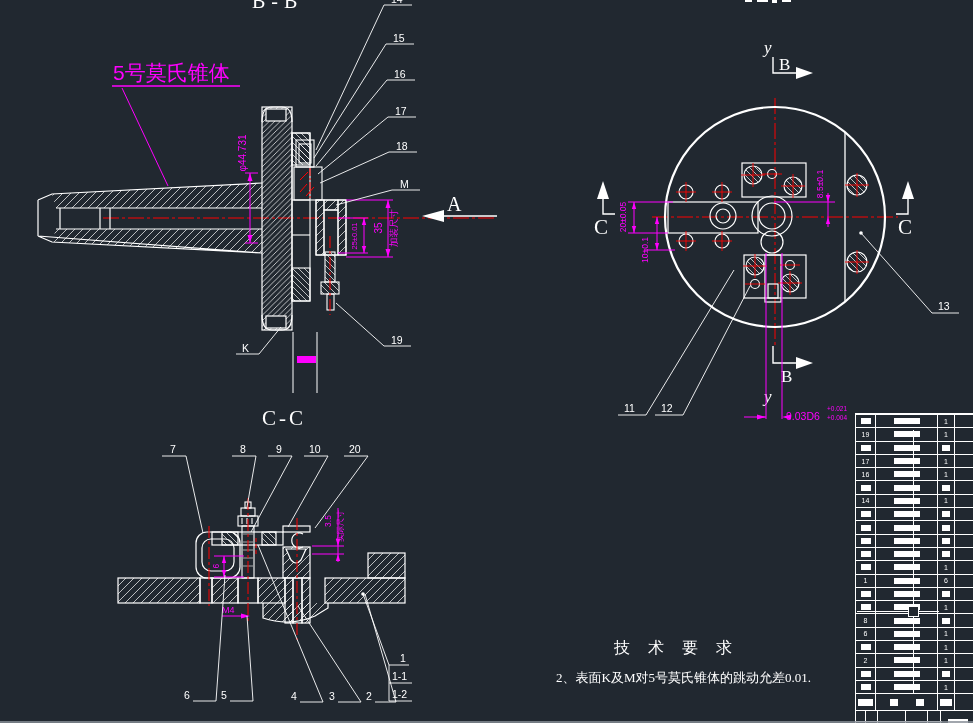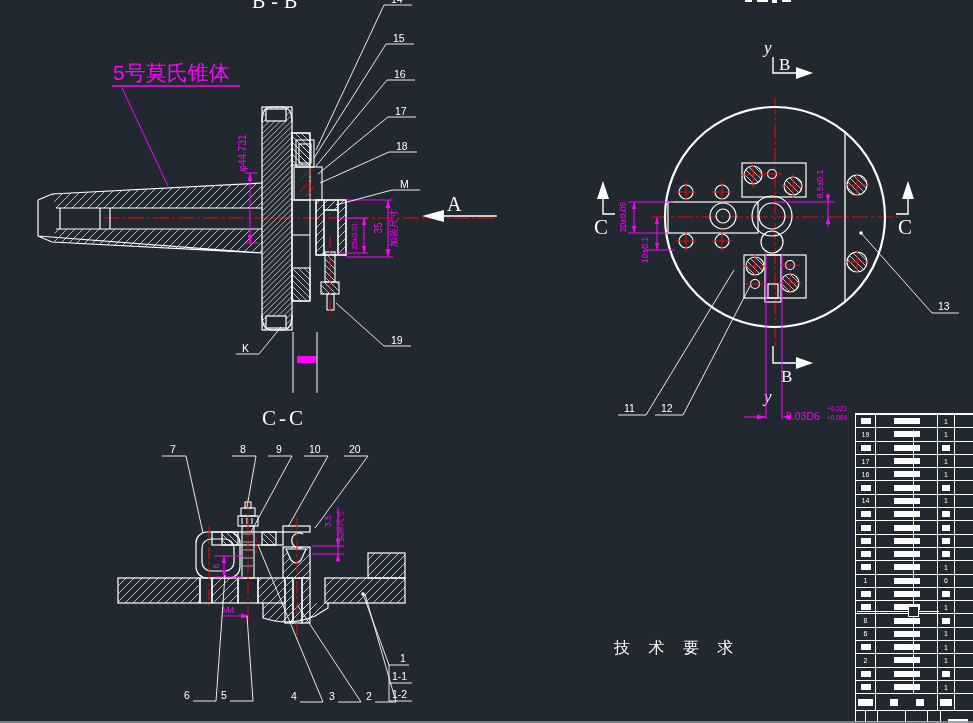--- a/index.html
+++ b/index.html
@@ -3,21 +3,21 @@
 <meta charset="utf-8">
 <style>
   html,body{margin:0;padding:0;background:#141920;}
   #canvas{position:relative;width:973px;height:723px;background:#212830;overflow:hidden;
           font-family:"Liberation Sans","DejaVu Sans",sans-serif;}
   svg text{user-select:none;}
   .serif{font-family:"Liberation Serif","DejaVu Serif",serif;}
   .callout{font-size:10.5px;fill:#ffffff;font-family:"Liberation Sans",sans-serif;}
   .dimtxt{fill:#ff00ff;font-family:"Liberation Sans",sans-serif;}
   
-  .techreq{position:absolute;left:556px;top:638px;color:#fff;width:300px;}
+  .techreq{position:absolute;left:556px;top:638px;color:#fff;width:300px;font-family:Liberation Serif, serif;}
   .techreq .tr-title{font-size:16px;letter-spacing:7px;margin-left:58px;margin-bottom:7px;}
   .techreq .tr-item{font-size:13px;line-height:23px;white-space:nowrap;}
   
   .bom{position:absolute;left:855px;top:413px;width:119px;height:310px;
        border-top:2px solid #fff;border-left:1px solid #fff;box-sizing:border-box;overflow:hidden;}
   .bom-row{display:flex;height:13.3px;box-sizing:border-box;border-bottom:1px solid #fff;}
   .bom-cell{box-sizing:border-box;border-right:1px solid #fff;display:flex;align-items:center;
             justify-content:center;color:#fff;font-size:7px;line-height:7px;overflow:hidden;}
   .c-no{width:20px;}.c-name{width:62px;}.c-qty{width:17px;}.c-x{flex:1;border-right:none;}
   .blk{background:#fff;height:6px;display:inline-block;}
@@ -451,20 +451,21 @@
       <line x1="389" y1="665" x2="389" y2="701"></line>
       <text class="callout" x="400" y="662" stroke="none">1</text>
       <text class="callout" x="392" y="680" stroke="none">1-1</text>
       <text class="callout" x="392" y="698" stroke="none">1-2</text>
     </g>
   </g>
 </svg>
 
 <div class="techreq">
   <div class="tr-title">技 术 要 求</div>
+  <div class="tr-item">2、表面K及M对5号莫氏锥体的跳动允差0.01.</div>
 </div>
 
 <div class="bom">
   <div id="bom-body">
         <div class="bom-row">
           <div class="bom-cell c-no">
             <span class="blk blk-no"></span>
           </div>
           <div class="bom-cell c-name">
             <span class="blk blk-name"></span>

